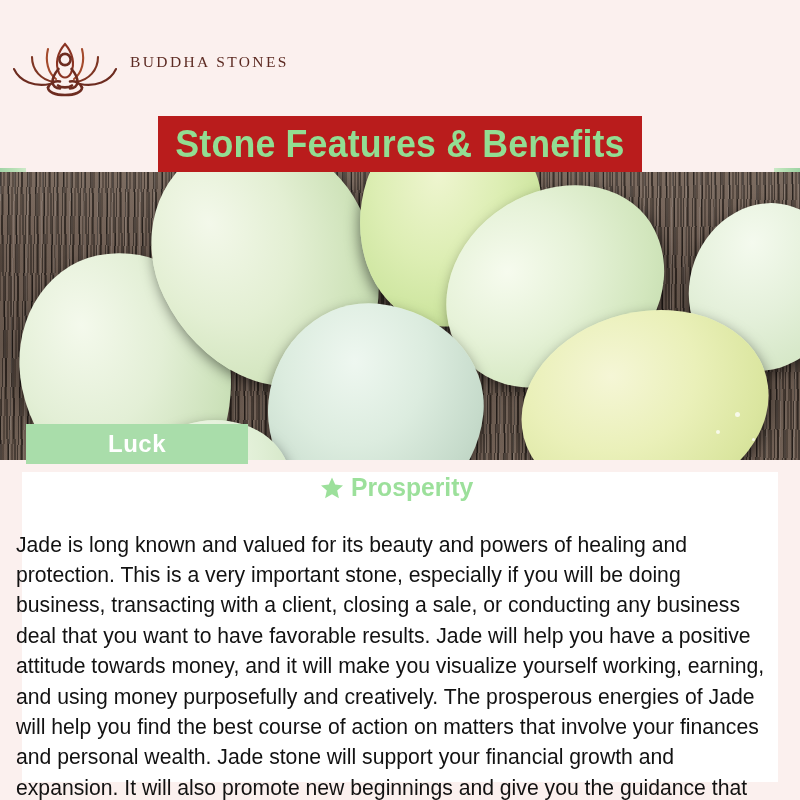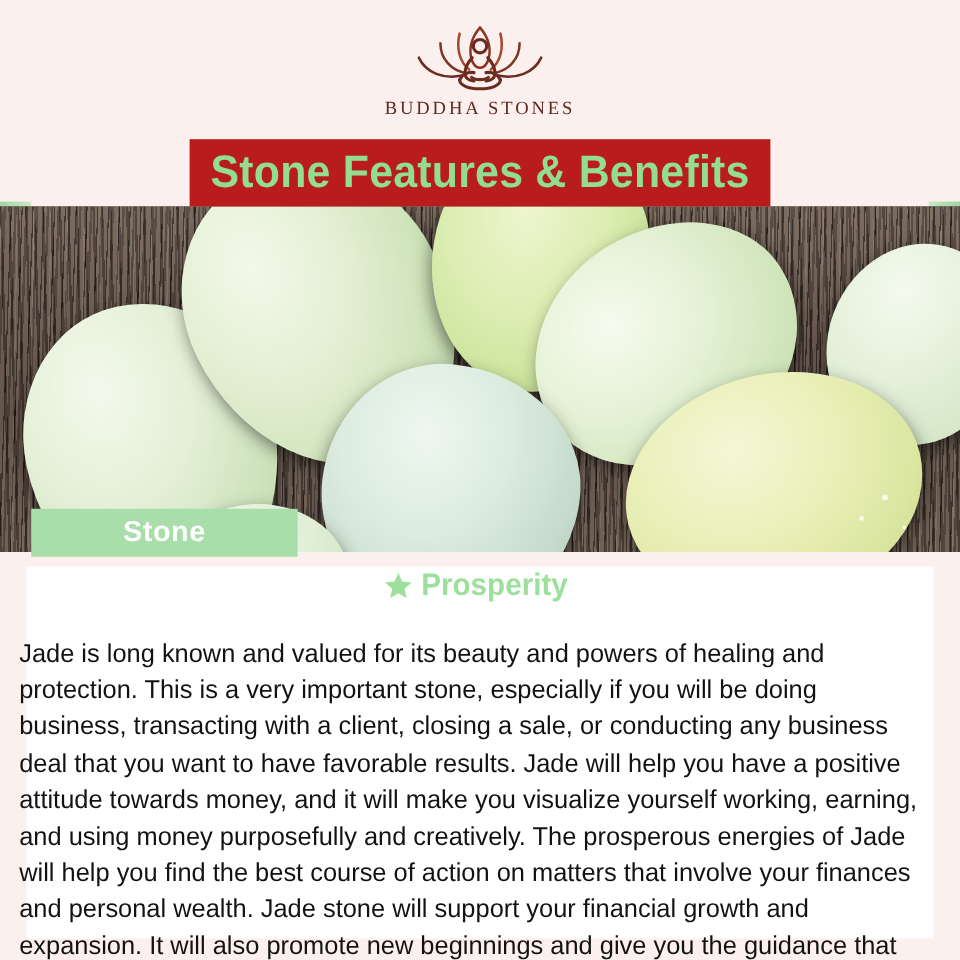--- a/index.html
+++ b/index.html
@@ -69,21 +69,21 @@
     clip-path: polygon(0 0, 100% 0, 100% 100%, 42% 100%);
   }
 
   
   .header {
     position: absolute;
     left: 0; top: 0;
     width: 800px; height: 120px;
     z-index: 4;
     display: flex;
-    flex-direction: column;
+    flex-direction: row;
     align-items: center;
     justify-content: flex-start;
     background: #fbf0ee;
   }
   .logo-mark {
     margin-top: 16px;
     width: 130px;
     height: 62px;
     display: block;
   }
@@ -336,21 +336,21 @@
     <div class="stone s3"></div>
     <div class="stone s6"></div>
     <div class="stone s5"></div>
     <div class="stone s8"></div>
     <div class="glint" style="left:735px; top:240px; width:5px; height:5px;"></div>
     <div class="glint" style="left:716px; top:258px; width:4px; height:4px;"></div>
     <div class="glint" style="left:752px; top:266px; width:3px; height:3px;"></div>
   </div>
 
   <div class="stone-label">
-    <span class="stone-label-text">Stone</span>
+    <span class="stone-label-text">Luck</span>
   </div>
 
   <div class="content">
     <div class="content-sheet"></div>
   </div>
 
   <div class="benefits">
     <div class="benefit">
       <svg class="star-icon" viewBox="0 0 24 24" aria-hidden="true">
         <polygon points="12,1.4 15.2,8.6 23,9.4 17.2,14.6 18.9,22.3 12,18.3 5.1,22.3 6.8,14.6 1,9.4 8.8,8.6" fill="#9ce09b"></polygon>

